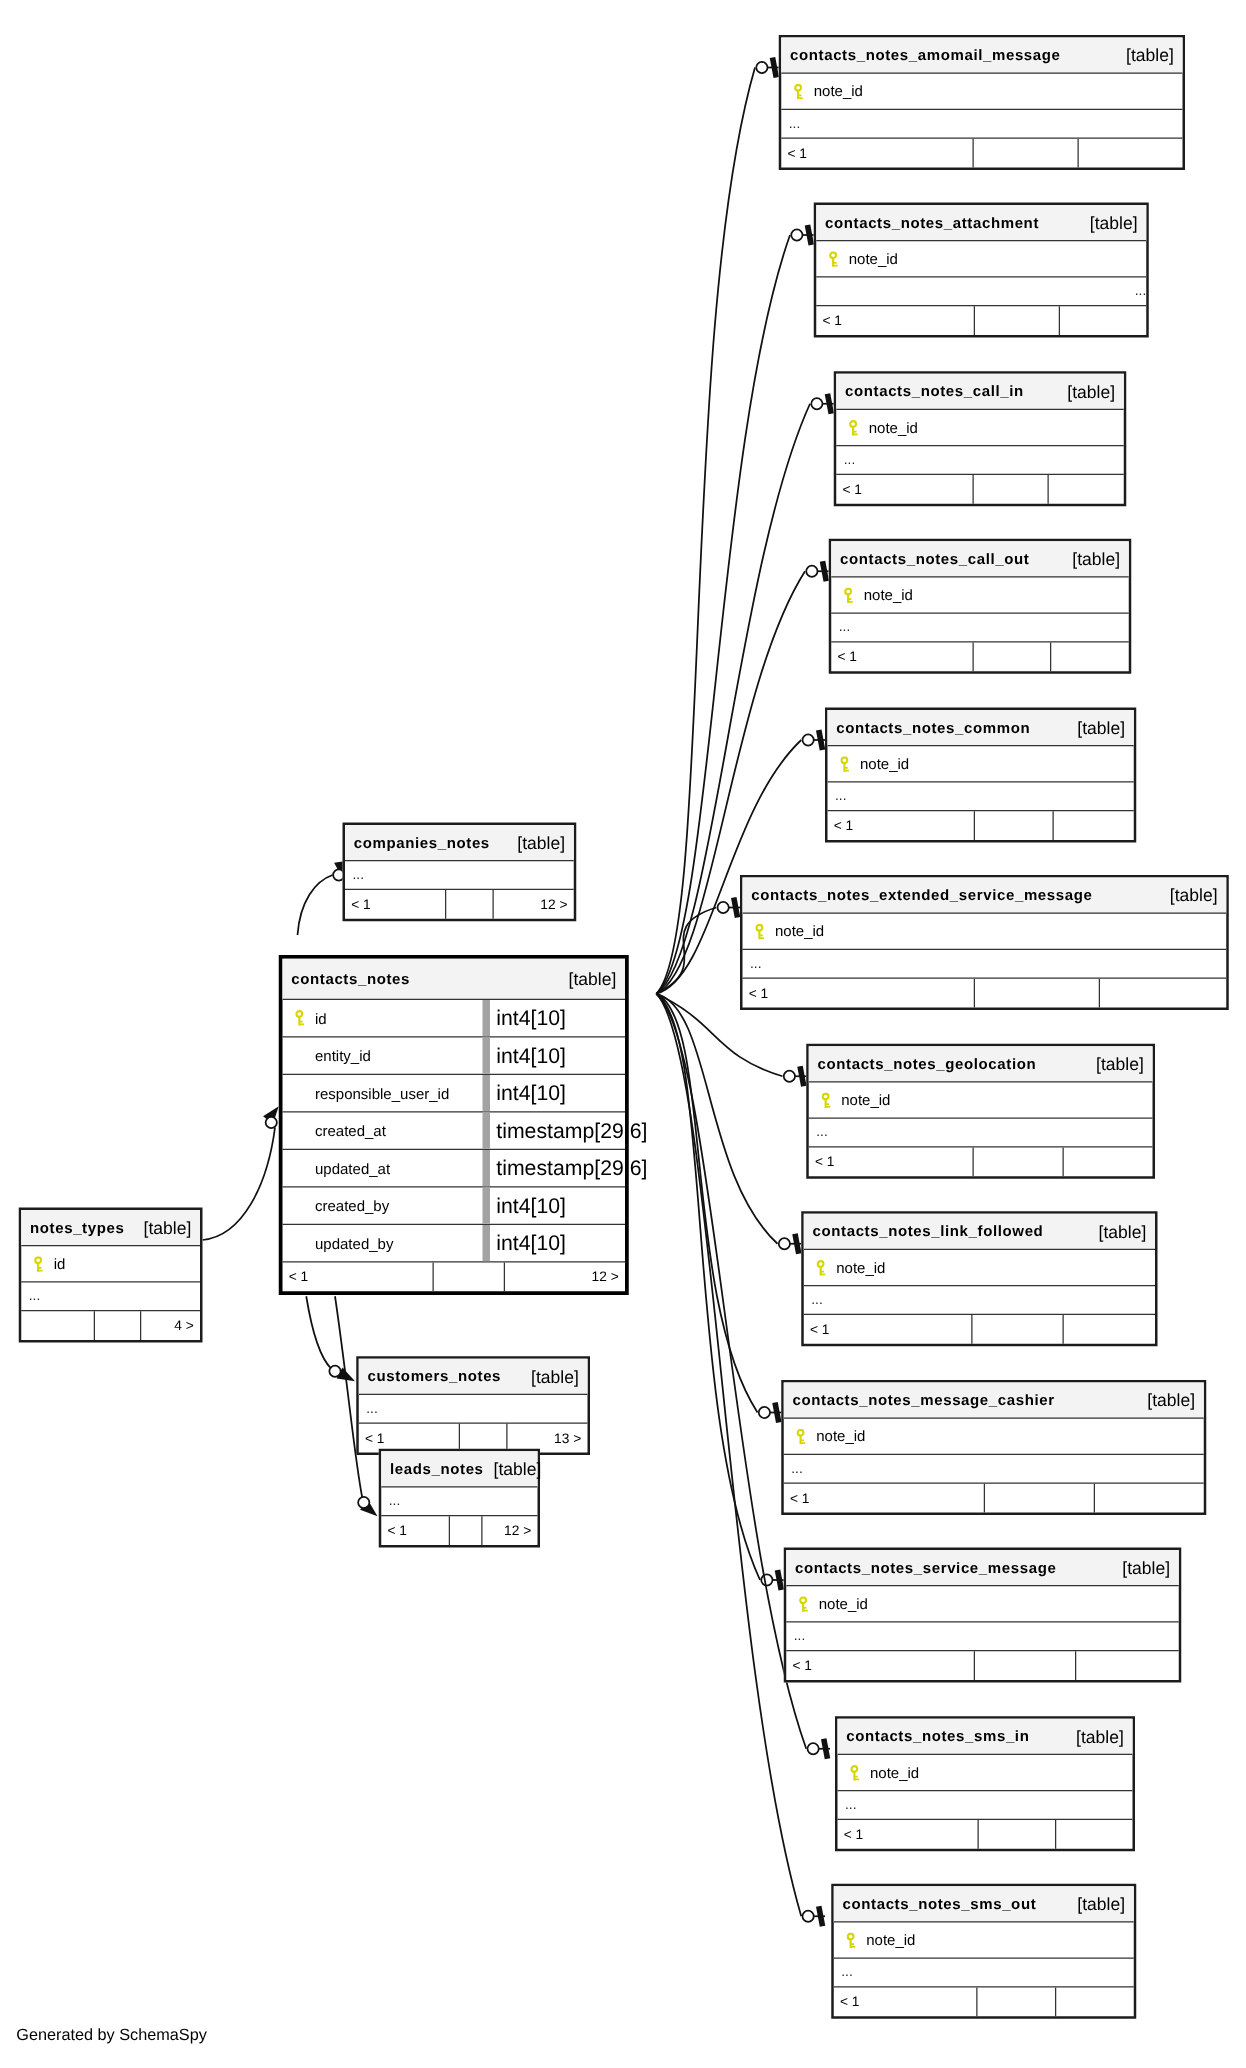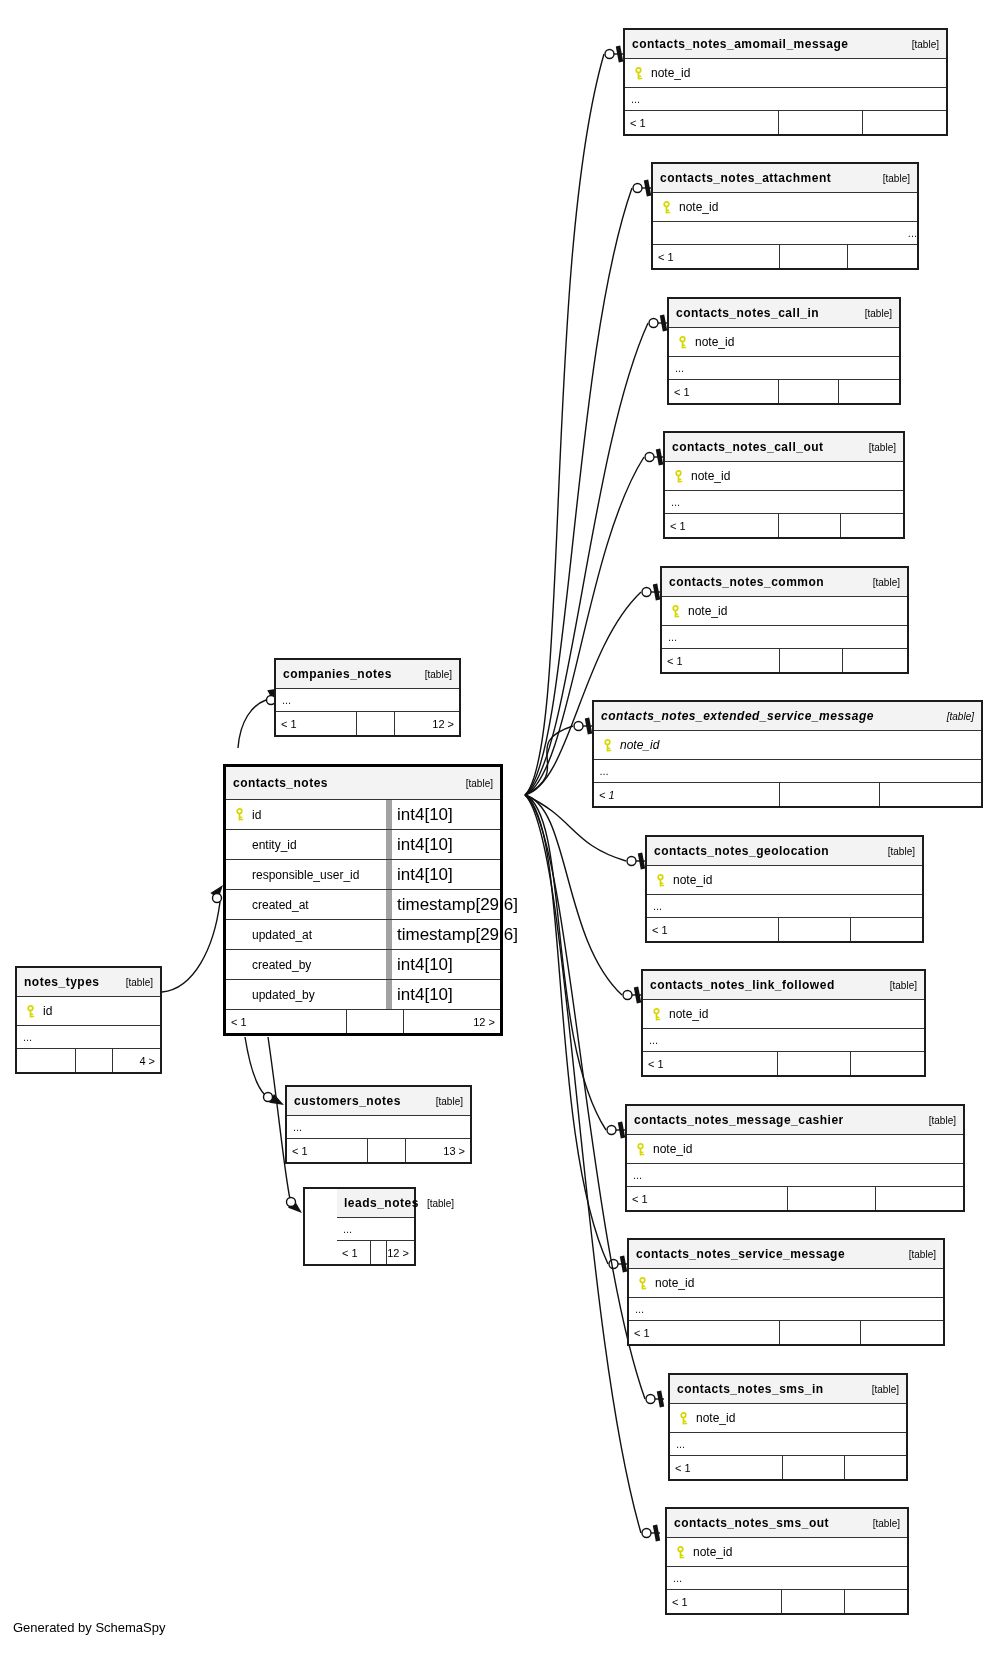--- a/index.html
+++ b/index.html
@@ -5,21 +5,21 @@
   html,body{margin:0;padding:0;background:#fff;}
   #canvas{position:relative;width:997px;height:1654px;background:#fff;
           font-family:"Liberation Sans","DejaVu Sans",sans-serif;overflow:hidden;}
   #rel-svg{position:absolute;left:0;top:0;width:997px;height:1654px;}
   .tbl{position:absolute;background:#fff;border:2px solid #1c1c1c;box-sizing:border-box;margin-top:16px;}
   .tbl.main{border:3px solid #000;}
   .hdr{display:flex;justify-content:space-between;align-items:center;height:28px;
        background:#f3f3f3;padding:0 7px;border-bottom:1px solid #333;}
   .main .hdr{height:32px;}
   .tname{font-weight:bold;font-size:12px;letter-spacing:.5px;color:#000;white-space:nowrap;}
-  .ttag{font-size:10px;color:#000;white-space:nowrap;margin-left:8px;}
+  .ttag{font-size:14px;color:#000;white-space:nowrap;margin-left:8px;}
   .colrow{display:flex;align-items:center;height:28px;border-bottom:1px solid #333;font-size:12px;color:#000;}
   .main .colrow{height:29px;}
   .keycell{width:26px;display:flex;align-items:center;justify-content:center;flex:0 0 26px;}
   .cname{white-space:nowrap;}
   .ctype{margin-left:auto;border-left:6px solid #a3a3a3;width:114px;flex:0 0 114px;
          align-self:stretch;display:flex;align-items:center;padding-left:5px;
          font-size:17px;box-sizing:border-box;white-space:nowrap;}
   .dots{height:22px;line-height:22px;padding-left:6px;font-size:11px;color:#222;border-bottom:1px solid #333;}
   .pag{display:flex;height:23px;font-size:11px;}
   .pag .c{box-sizing:border-box;display:flex;align-items:center;}
@@ -188,21 +188,21 @@
           <div class="tname">customers_notes</div>
           <div class="ttag">[table]</div>
         </div>
         <div class="dots">...</div>
         <div class="pag">
           <div class="c c1" style="width: 44%;">&lt; 1</div>
           <div class="c c2" style="width: 21%;"></div>
           <div class="c c3" style="width: 35%;">13 &gt;</div>
         </div>
       </div>
-      <div class="tbl" style="left: 303px; top: 1171px; width: 113px; padding-left: 32px;">
+      <div class="tbl" style="left: 303px; top: 1143px; width: 129px;">
         <div class="hdr">
           <div class="tname">leads_notes</div>
           <div class="ttag">[table]</div>
         </div>
         <div class="dots">...</div>
         <div class="pag">
           <div class="c c1" style="width: 44%;">&lt; 1</div>
           <div class="c c2" style="width: 21%;"></div>
           <div class="c c3" style="width: 35%;">12 &gt;</div>
         </div>
@@ -315,21 +315,21 @@
           </div>
           <div class="cname">note_id</div>
         </div>
         <div class="dots">...</div>
         <div class="pag">
           <div class="c c1" style="width: 48%;">&lt; 1</div>
           <div class="c c2" style="width: 26%;"></div>
           <div class="c c3" style="width: 26%;"></div>
         </div>
       </div>
-      <div class="tbl" style="left: 592px; top: 684px; width: 391px; font-style: italic;">
+      <div class="tbl" style="left: 592px; top: 684px; width: 391px;">
         <div class="hdr">
           <div class="tname">contacts_notes_extended_service_message</div>
           <div class="ttag">[table]</div>
         </div>
         <div class="colrow">
           <div class="keycell">
             <svg width="11" height="13" viewBox="0 0 11 13">
               <circle cx="5.5" cy="3.2" r="2.3" fill="none" stroke="#d6d600" stroke-width="1.7"></circle>
               <line x1="5.5" y1="5.2" x2="5.5" y2="12.4" stroke="#d6d600" stroke-width="1.7"></line>
               <line x1="5.5" y1="11.5" x2="9.2" y2="11.5" stroke="#d6d600" stroke-width="1.5"></line>

